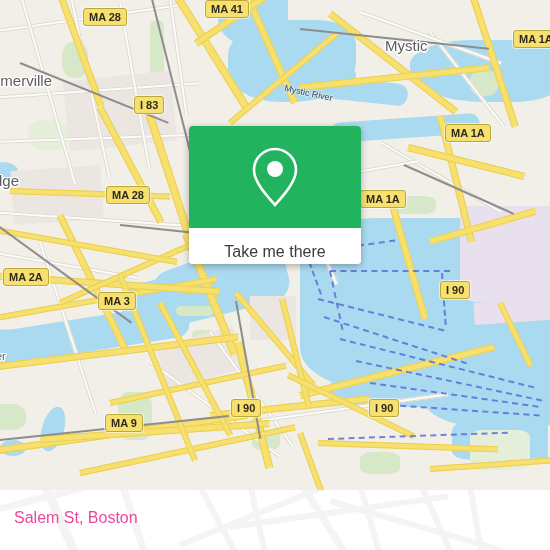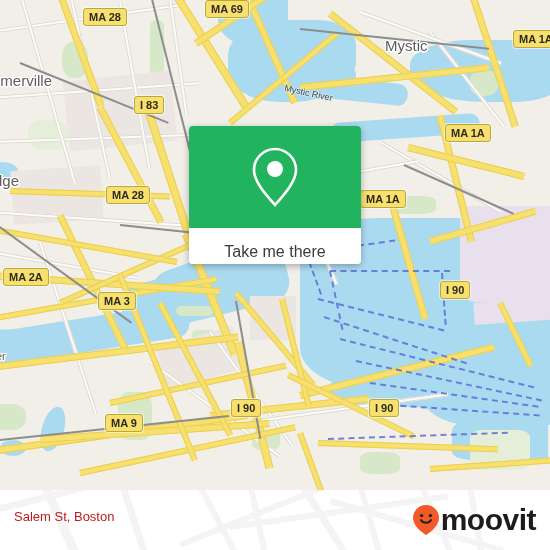--- a/index.html
+++ b/index.html
@@ -77,21 +77,21 @@
   #card-btn span{font-size:16px;color:#3b3b3b;}
 
   
   #footer{
     position:absolute;left:0;top:490px;width:550px;height:60px;
     background:#ffffff;overflow:hidden;
   }
   #footer-watermark{position:absolute;left:0;top:0;width:550px;height:60px;opacity:1;}
   .wm{position:absolute;background:#f4f4f4;transform-origin:0 50%;}
   #footer-addr{
-    position:absolute;left:14px;top:19px;font-size:13px;color:#b91c1c;z-index:2;
+    position:absolute;left:14px;top:19px;font-size:16px;color:#ec4899;z-index:2;
   }
   #logo{position:absolute;right:14px;top:14px;height:32px;display:flex;align-items:center;z-index:2;}
   #logo-text{font-size:30px;font-weight:bold;color:#1c1c1c;letter-spacing:-.5px;line-height:30px;}
 </style>
 </head>
 <body>
 
 <div id="app">
 
   <div id="map">
@@ -248,21 +248,21 @@
     <div class="layer">
       <div class="placelbl city-med" style="left:-8px;top:72px;">omerville</div>
       <div class="placelbl city-med" style="left:-6px;top:172px;">dge</div>
       <div class="placelbl city-med" style="left:385px;top:37px;">Mystic</div>
       <div class="placelbl" style="left:-4px;top:350px;font-size:11px;">er</div>
       <div class="riverlbl" style="left:284px;top:88px;transform:rotate(12deg);">Mystic River</div>
     </div>
 
     <div class="layer">
       <div class="shield" style="left:83px;top:8px;">MA 28</div>
-      <div class="shield" style="left:205px;top:0px;">MA 69</div>
+      <div class="shield" style="left:205px;top:0px;">MA 41</div>
       <div class="shield" style="left:513px;top:30px;">MA 1A</div>
       <div class="shield" style="left:134px;top:96px;">I 83</div>
       <div class="shield" style="left:445px;top:124px;">MA 1A</div>
       <div class="shield" style="left:360px;top:190px;">MA 1A</div>
       <div class="shield" style="left:3px;top:268px;">MA 2A</div>
       <div class="shield" style="left:98px;top:292px;">MA 3</div>
       <div class="shield" style="left:440px;top:281px;">I 90</div>
       <div class="shield" style="left:105px;top:414px;">MA 9</div>
       <div class="shield" style="left:231px;top:399px;">I 90</div>
       <div class="shield" style="left:369px;top:399px;">I 90</div>
@@ -292,24 +292,15 @@
       <div class="wm" style="left:300px;top:-12px;width:110px;height:7px;transform:rotate(58deg);"></div>
       <div class="wm" style="left:360px;top:-8px;width:90px;height:6px;transform:rotate(74deg);"></div>
       <div class="wm" style="left:420px;top:-10px;width:100px;height:6px;transform:rotate(66deg);"></div>
       <div class="wm" style="left:470px;top:-6px;width:80px;height:6px;transform:rotate(80deg);"></div>
       <div class="wm" style="left:-20px;top:20px;width:260px;height:7px;transform:rotate(-14deg);"></div>
       <div class="wm" style="left:230px;top:34px;width:220px;height:6px;transform:rotate(-8deg);"></div>
       <div class="wm" style="left:180px;top:52px;width:200px;height:6px;transform:rotate(-22deg);"></div>
       <div class="wm" style="left:330px;top:8px;width:180px;height:6px;transform:rotate(16deg);"></div>
     </div>
     <div id="footer-addr">Salem St, Boston</div>
-    <div id="logo">
-      <svg width="30" height="32" viewBox="0 0 30 32">
-        <path d="M15 1 C7.8 1 2 6.8 2 14 C2 21 9.2 27.5 15 31 C20.8 27.5 28 21 28 14 C28 6.8 22.2 1 15 1 Z" fill="#f4592a"></path>
-        <circle cx="10.6" cy="11.6" r="1.7" fill="#23201e"></circle>
-        <circle cx="19.4" cy="11.6" r="1.7" fill="#23201e"></circle>
-        <path d="M10 16 C12 19.6 18 19.6 20 16" fill="none" stroke="#23201e" stroke-width="1.9" stroke-linecap="round"></path>
-      </svg>
-      <span id="logo-text">moovit</span>
-    </div>
   </div>
 
 </div>
 
 </body></html>

